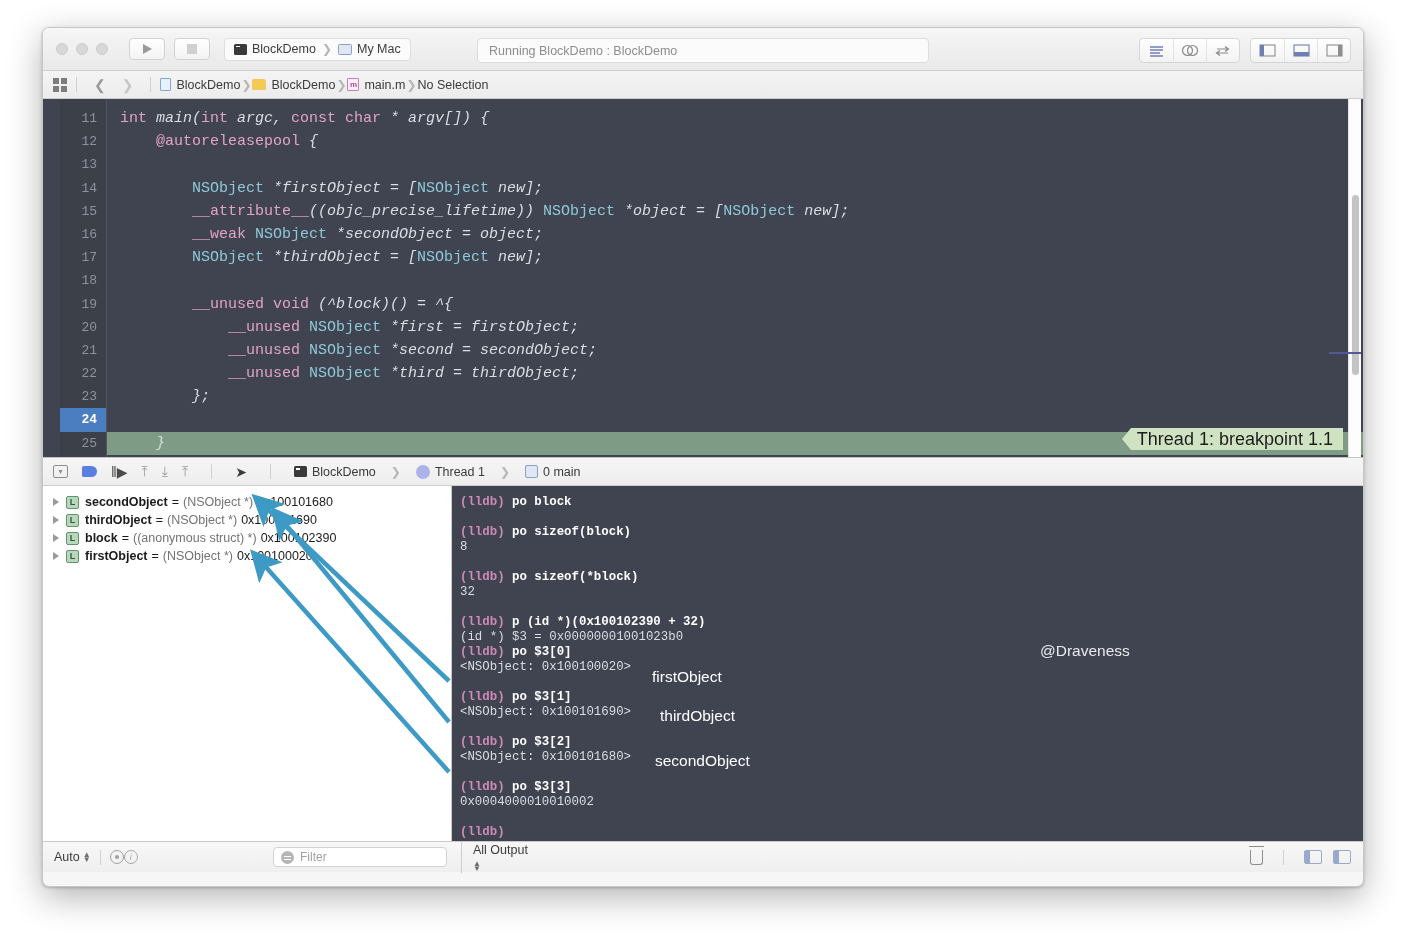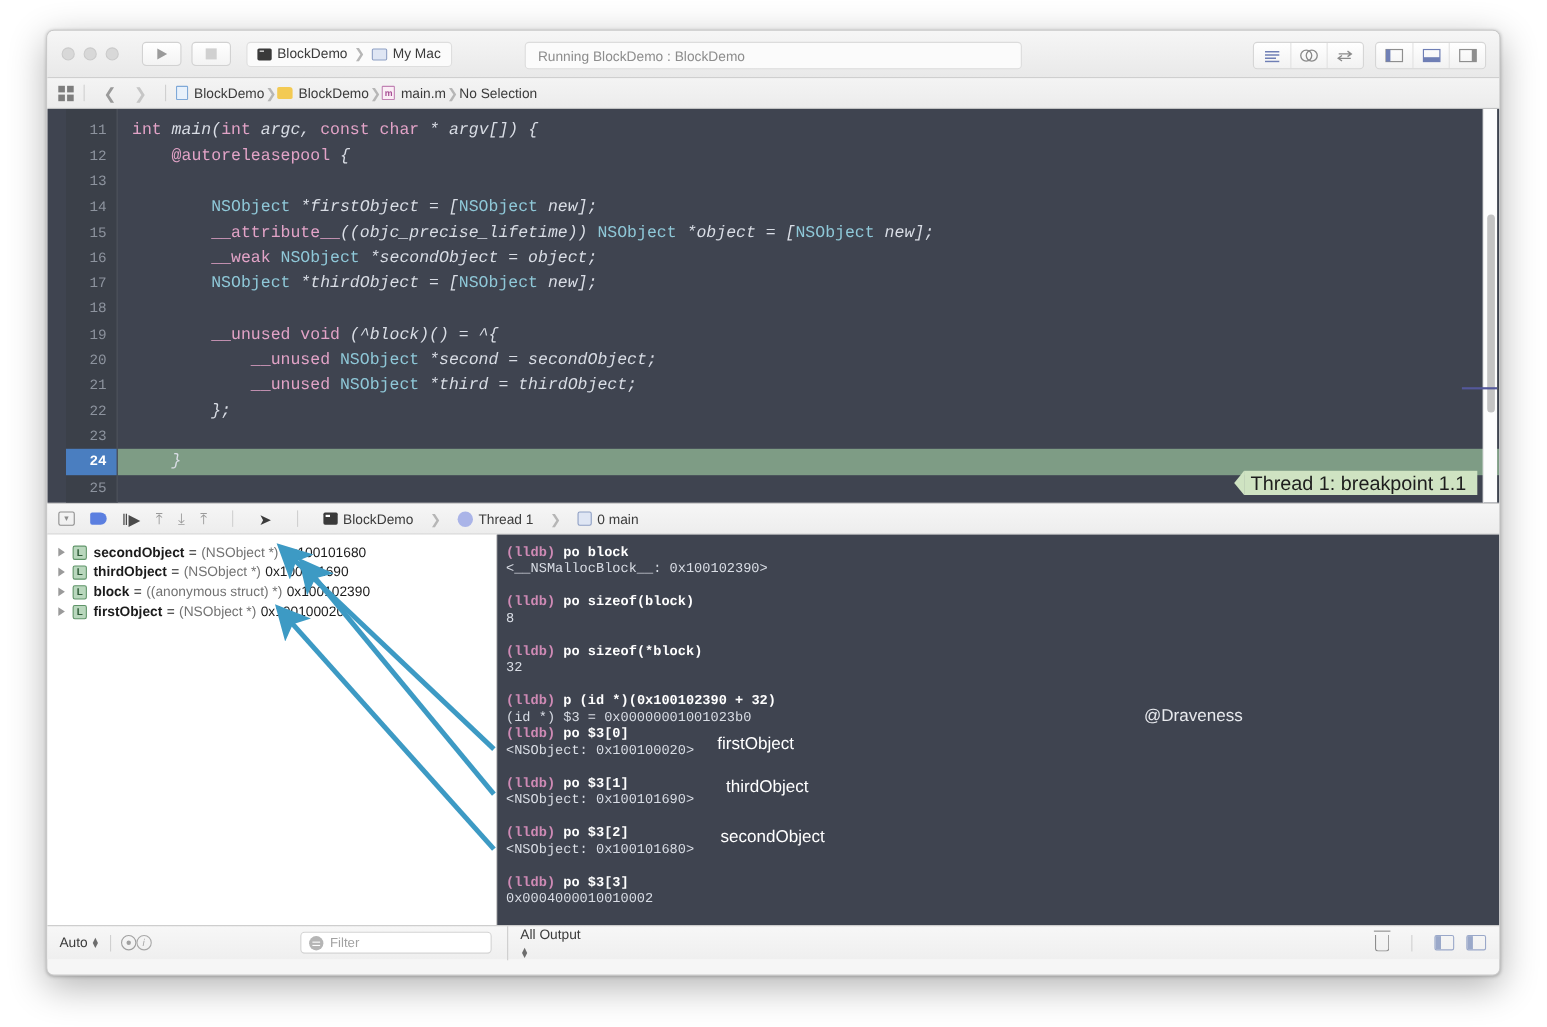--- a/index.html
+++ b/index.html
@@ -342,20 +342,21 @@
       <div class="codearea" id="codearea">
           <div class="cline"><span class="kw">int</span><span class="pl"> main(</span><span class="kw">int</span><span class="pl"> argc, </span><span class="kw">const</span><span class="pl"> </span><span class="kw">char</span><span class="pl"> * argv[]) {</span></div>
           <div class="cline"><span class="pl">    </span><span class="kw">@autoreleasepool</span><span class="pl"> {</span></div>
           <div class="cline"><span class="pl"></span></div>
           <div class="cline"><span class="pl">        </span><span class="typ">NSObject</span><span class="pl"> *firstObject = [</span><span class="typ">NSObject</span><span class="pl"> new];</span></div>
           <div class="cline"><span class="pl">        </span><span class="kw">__attribute__</span><span class="pl">((objc_precise_lifetime)) </span><span class="typ">NSObject</span><span class="pl"> *object = [</span><span class="typ">NSObject</span><span class="pl"> new];</span></div>
           <div class="cline"><span class="pl">        </span><span class="kw">__weak</span><span class="pl"> </span><span class="typ">NSObject</span><span class="pl"> *secondObject = object;</span></div>
           <div class="cline"><span class="pl">        </span><span class="typ">NSObject</span><span class="pl"> *thirdObject = [</span><span class="typ">NSObject</span><span class="pl"> new];</span></div>
           <div class="cline"><span class="pl"></span></div>
           <div class="cline"><span class="pl">        </span><span class="kw">__unused</span><span class="pl"> </span><span class="kw">void</span><span class="pl"> (^block)() = ^{</span></div>
+          <div class="cline"><span class="pl">            </span><span class="kw">__unused</span><span class="pl"> </span><span class="typ">NSObject</span><span class="pl"> *first = firstObject;</span></div>
           <div class="cline"><span class="pl">            </span><span class="kw">__unused</span><span class="pl"> </span><span class="typ">NSObject</span><span class="pl"> *second = secondObject;</span></div>
           <div class="cline"><span class="pl">            </span><span class="kw">__unused</span><span class="pl"> </span><span class="typ">NSObject</span><span class="pl"> *third = thirdObject;</span></div>
           <div class="cline"><span class="pl">        };</span></div>
           <div class="cline"><span class="pl"></span></div>
           <div class="cline bp"><span class="pl">    }</span></div>
         </div>
       <div class="bp-flag">
         <span>Thread 1: breakpoint 1.1</span>
       </div>
       <div class="ed-scroll">
@@ -421,21 +422,20 @@
             <span class="lbadge">L</span>
             <span class="vname">firstObject</span>
             <span class="veq">=</span>
             <span class="vtype">(NSObject *)</span>
             <span class="vval">0x100100020</span>
           </div>
         </div>
       <div class="console" id="console">
         <div class="wmark">@Draveness</div>
       <div class="cl"><span class="prompt">(lldb)</span><span class="cmd"> po block</span></div>
-          <div class="cl">&lt;__NSMallocBlock__: 0x100102390&gt;</div>
           <div class="cl gap"></div>
           <div class="cl"><span class="prompt">(lldb)</span><span class="cmd"> po sizeof(block)</span></div>
           <div class="cl">8</div>
           <div class="cl gap"></div>
           <div class="cl"><span class="prompt">(lldb)</span><span class="cmd"> po sizeof(*block)</span></div>
           <div class="cl">32</div>
           <div class="cl gap"></div>
           <div class="cl"><span class="prompt">(lldb)</span><span class="cmd"> p (id *)(0x100102390 + 32)</span></div>
           <div class="cl">(id *) $3 = 0x00000001001023b0</div>
           <div class="cl"><span class="prompt">(lldb)</span><span class="cmd"> po $3[0]</span></div>

